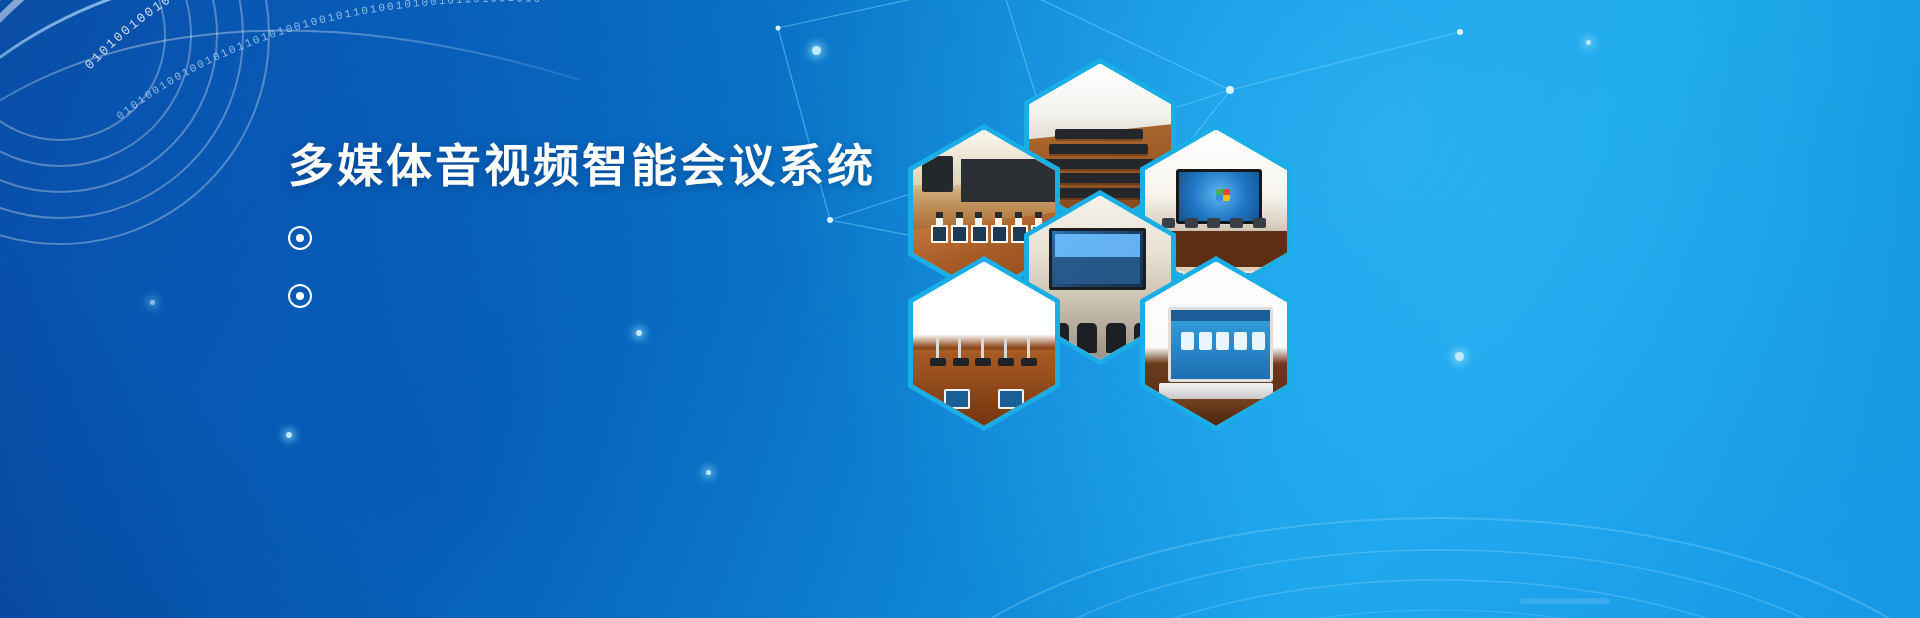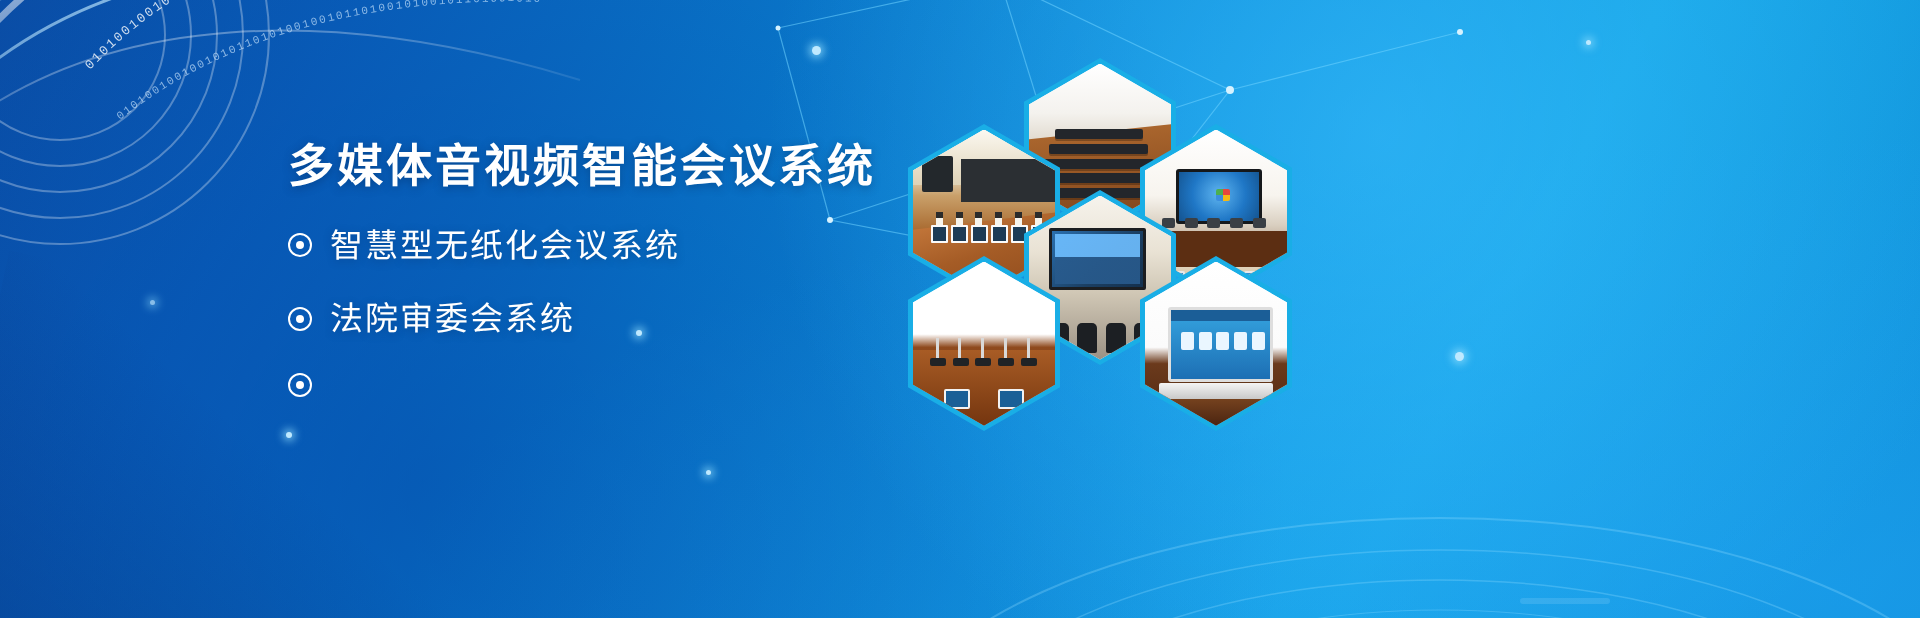--- a/index.html
+++ b/index.html
@@ -248,25 +248,20 @@
       </g>
     </svg>
 
   </div>
 
   <div class="content">
     <h1 class="title">多媒体音视频智能会议系统</h1>
     <ul class="bullets">
       <li>
         <span class="bullet-mark"></span>
-        <span class="bullet-text">智慧型无纸化会议系统</span>
-      </li>
-      <li>
-        <span class="bullet-mark"></span>
-        <span class="bullet-text">法院审委会系统</span>
       </li>
       <li>
         <span class="bullet-mark"></span>
       </li>
     </ul>
   </div>
 
   <div class="hexwrap">
 
     <div class="hex hx-tc">

